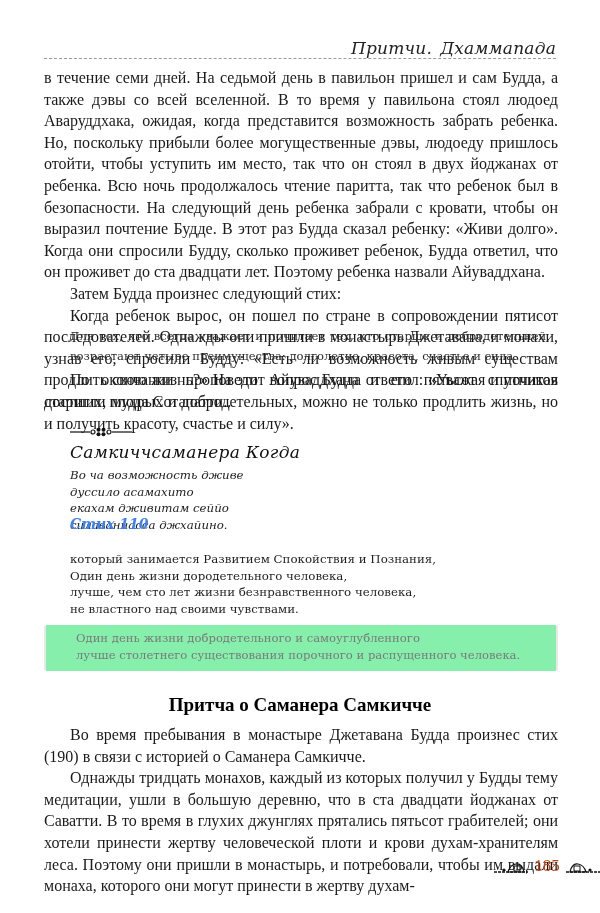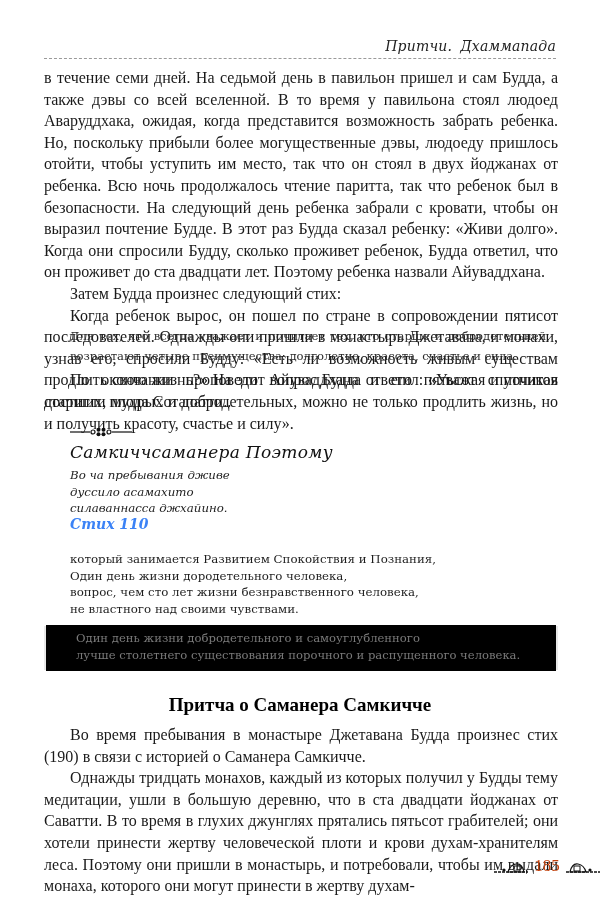--- a/index.html
+++ b/index.html
@@ -3,21 +3,21 @@
 <meta charset="utf-8">
 <style>
   html, body { margin: 0; padding: 0; background: #ffffff; }
   body { width: 600px; height: 913px; position: relative; overflow: hidden; color: #1a1a1a; }
   .page { position: absolute; left: 0; top: 0; width: 600px; height: 913px; }
 
   .running-head {
     position: absolute; left: 44px; right: 44px; top: 38px;
     text-align: right;
     font-family: "DejaVu Serif", serif; font-style: italic;
-    font-size: 14px; color: #222; letter-spacing: 0.2px;
+    font-size: 17px; color: #222; letter-spacing: 0.2px;
   }
   .running-head .sep { display: inline-block; width: 8px; }
   .head-rule {
     position: absolute; left: 44px; right: 44px; top: 58px;
     height: 0; border-top: 1px dashed #9a9a9a;
   }
 
   .body-text {
     font-family: "Liberation Serif", serif;
     font-size: 16px; line-height: 21.6px; color: #1a1a1a;
@@ -51,21 +51,21 @@
     font-size: 14px; color: #3b82f6;
   }
   .verse-ru {
     position: absolute; left: 70px; top: 551px;
     font-family: "DejaVu Serif", serif;
     font-size: 11.8px; line-height: 16.5px; color: #1e1e1e;
   }
 
   .gray-box {
     position: absolute; left: 46px; top: 625px; width: 510px; height: 46px;
-    background: #000000;
+    background: #86efac;
     box-shadow: -3px 0 0 -1px #e8e8e8, 3px 0 0 -1px #e8e8e8;
   }
   .gray-box-text {
     position: absolute; left: 30px; top: 5px;
     font-family: "DejaVu Serif", serif;
     font-size: 11.6px; line-height: 17px; color: #7a7a7a;
   }
 
   .section-title {
     position: absolute; left: 0; width: 600px; top: 694px;
@@ -105,34 +105,35 @@
     <line x1="0" y1="5" x2="20" y2="5" stroke="#111" stroke-width="1.2"></line>
     <line x1="42" y1="5" x2="62" y2="5" stroke="#111" stroke-width="1.2"></line>
     <circle cx="23" cy="5" r="2" fill="none" stroke="#111" stroke-width="1.2"></circle>
     <circle cx="39" cy="5" r="2" fill="none" stroke="#111" stroke-width="1.2"></circle>
     <circle cx="28.5" cy="2.8" r="2" fill="#111"></circle>
     <circle cx="28.5" cy="7.2" r="2" fill="#111"></circle>
     <circle cx="33.5" cy="2.8" r="2" fill="#111"></circle>
     <circle cx="33.5" cy="7.2" r="2" fill="#111"></circle>
   </svg>
 
-  <div class="verse-title">Самкиччсаманера Поэтому</div>
+  <div class="verse-title">Самкиччсаманера Когда</div>
 
   <div class="verse-pali">
-    <div>Во ча пребывания дживе</div>
+    <div>Во ча возможность дживе</div>
     <div>дуссило асамахито</div>
+    <div>екахам дживитам сеййо</div>
     <div>силаваннасса джхайино.</div>
   </div>
 
   <div class="verse-num">Стих 110</div>
 
   <div class="verse-ru">
     <div>который занимается Развитием Спокойствия и Познания,</div>
     <div>Один день жизни дородетельного человека,</div>
-    <div>вопрос, чем сто лет жизни безнравственного человека,</div>
+    <div>лучше, чем сто лет жизни безнравственного человека,</div>
     <div>не властного над своими чувствами.</div>
   </div>
 
   <div class="gray-box">
     <div class="gray-box-text">
       <div>Один день жизни добродетельного и самоуглубленного</div>
       <div>лучше столетнего существования порочного и распущенного человека.</div>
     </div>
   </div>
 

